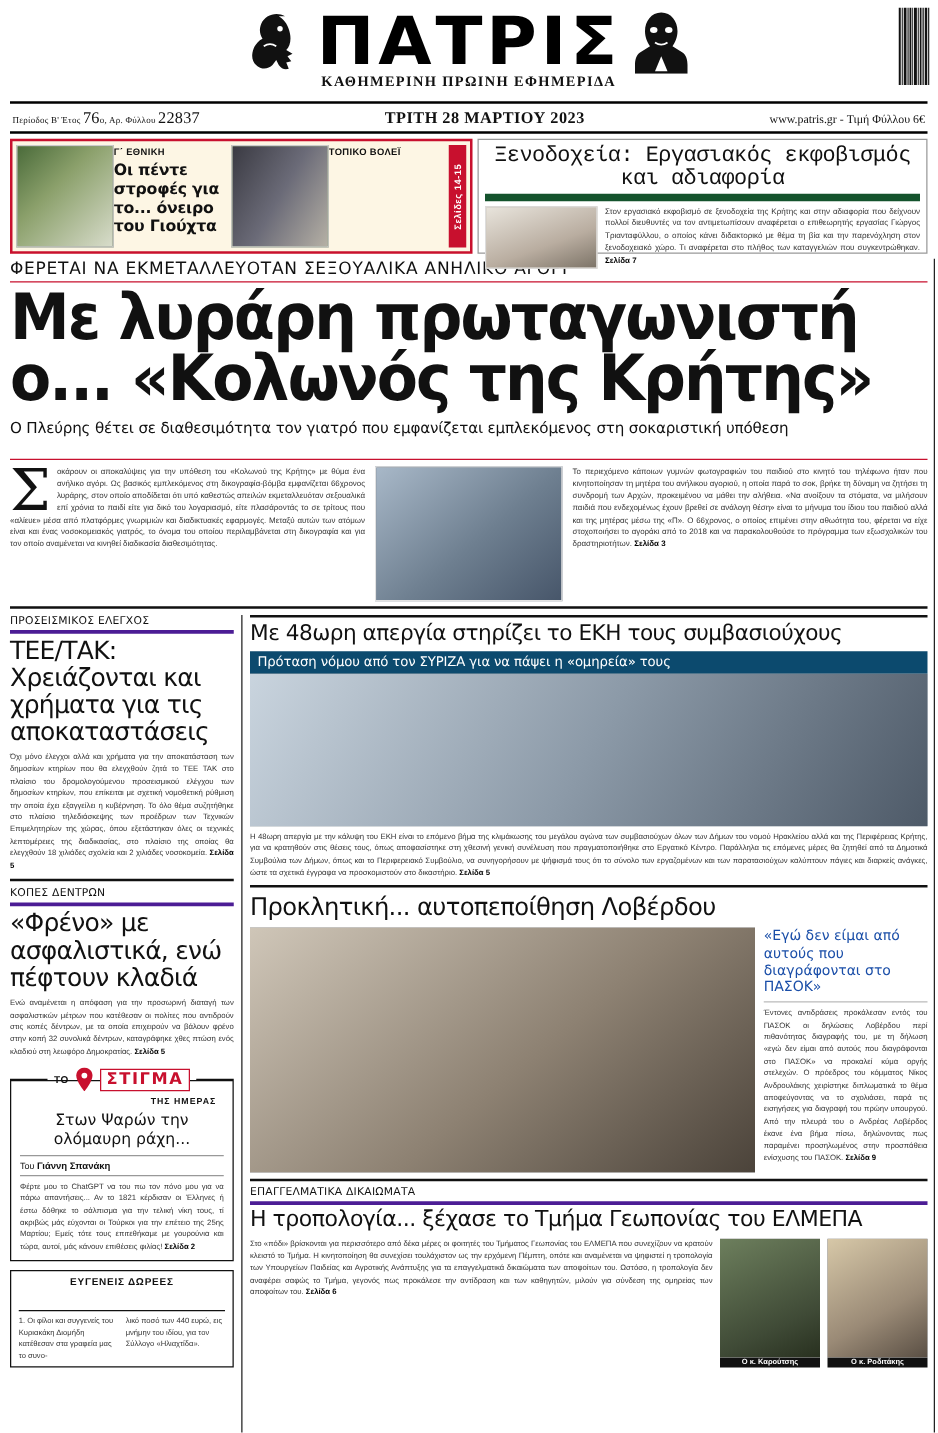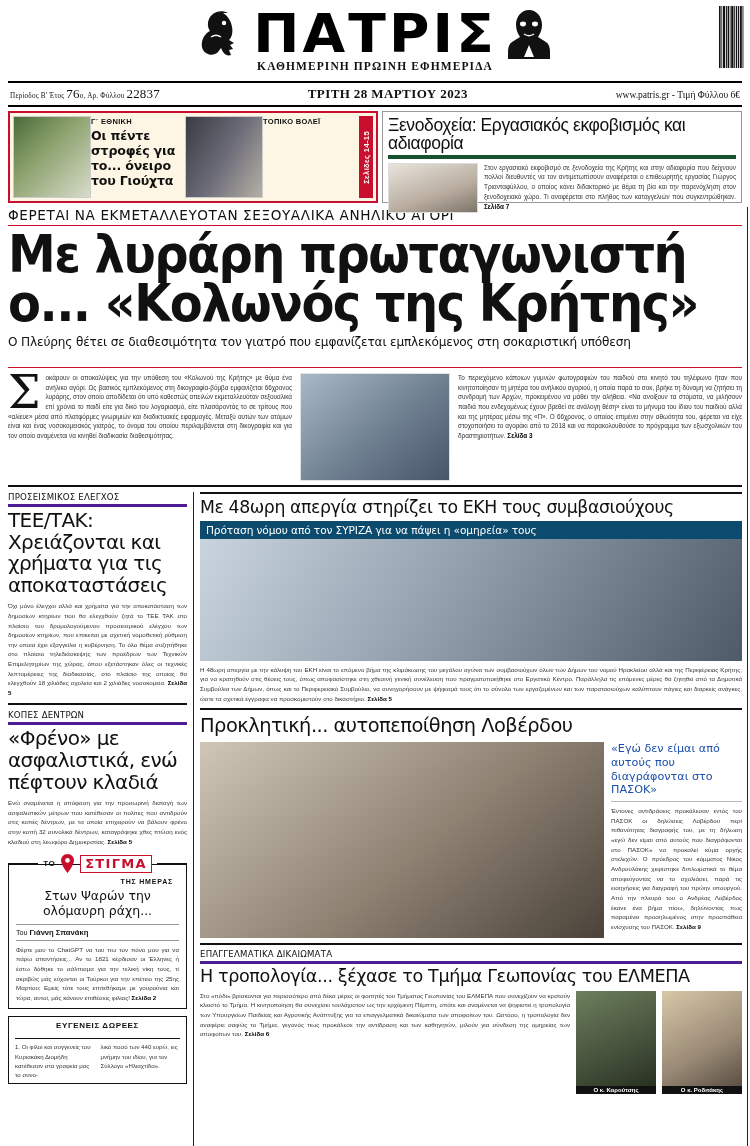--- a/index.html
+++ b/index.html
@@ -77,23 +77,23 @@
   .pages-tab {
     flex: 0 0 14px; background: #c8102e; color: #fff; margin-left: 2px;
     display: flex; align-items: center; justify-content: center;
   }
   .pages-tab span {
     writing-mode: vertical-rl; transform: rotate(180deg);
     font-size: 7.5px; font-weight: 700; letter-spacing: .4px;
   }
   .hotel-box { flex: 1; border: 1px solid #999; padding: 4px 5px; background:#fff; }
   .hotel-head {
-    font-family: Liberation Sans, sans-serif;
+    font-family: Liberation Mono, monospace;
     font-size: 17.5px; font-weight: 400; line-height: 1.05; letter-spacing: -0.4px;
-    padding-bottom: 2px; border-bottom: 4px solid #14532d; margin-bottom: 4px;
+    padding-bottom: 2px; border-bottom: 6px solid #14532d; margin-bottom: 4px; text-align: center;
   }
   .hotel-body { display: flex; gap: 6px; }
   .hotel-photo { width: 90px; height: 50px; background:#c8c0b4; border:1px solid #ddd; position:relative; overflow:hidden;}
   .hotel-text { flex: 1; font-size: 6.4px; line-height: 1.52; text-align: justify; color:#333; }
   .pg { font-weight: 700; color:#000; }
 
   
   .grid { display: flex; margin: 4px 8px 0 8px; gap: 5px; height: 1042px; }
   .col-main { flex: 1; display:flex; flex-direction:column; }
   .col-right { flex: 0 0 176px; border-left: 1px solid #222; padding-left: 5px; display:flex; flex-direction:column; }
@@ -162,21 +162,21 @@
   .stigma-box { border: 1px solid #111; padding: 13px 7px 6px 7px; text-align:center; background:#fff;}
   .stigma-sub { font-size: 7px; font-weight:700; letter-spacing:.8px; margin-bottom: 3px; text-align:right; padding-right: 6px;}
   .stigma-title { font-family:"DejaVu Sans", sans-serif; font-size: 12.5px; line-height:1.22; }
   .stigma-rule { border-top:1px solid #999; margin: 5px 0 3px 0; }
   .stigma-by { font-size: 7.2px; text-align:left; }
   .stigma-by b { font-size: 7.6px; }
   .stigma-rule2 { border-top:1px solid #999; margin: 3px 0 4px 0; }
   .stigma-text { font-size: 6.2px; line-height: 1.55; text-align: justify; color:#333; }
 
   .dorees { border: 1px solid #111; margin-top: 7px; padding: 4px 6px; }
-  .dorees-h { text-align:center; font-size: 8px; font-weight:700; letter-spacing:.6px; border-bottom:1px solid #111; padding-bottom:8px; margin-bottom:3px;}
+  .dorees-h { text-align:center; font-size: 8px; font-weight:700; letter-spacing:.6px; border-bottom:1px solid #111; padding-bottom:18px; margin-bottom:3px;}
   .dorees-b { display:flex; gap:6px; font-size: 6.1px; line-height:1.5; color:#333;}
   .dorees-b div { flex:1; }
 
   
   .c-art { border-top: 2px solid #111; padding-top: 4px; margin-bottom: 5px; }
   .c-head {
     font-family:"DejaVu Sans", sans-serif; font-size: 17.3px; letter-spacing:-0.4px;
     line-height:1.08; color:#111;
   }
   .c-band {

